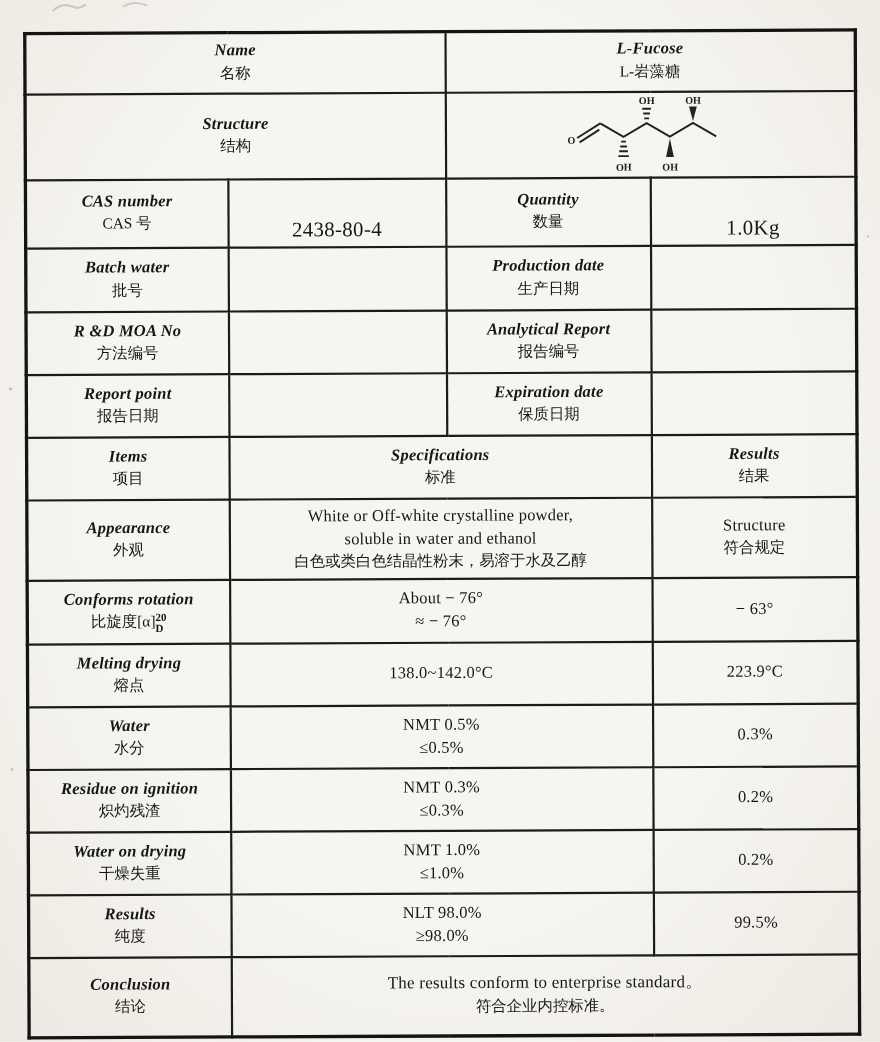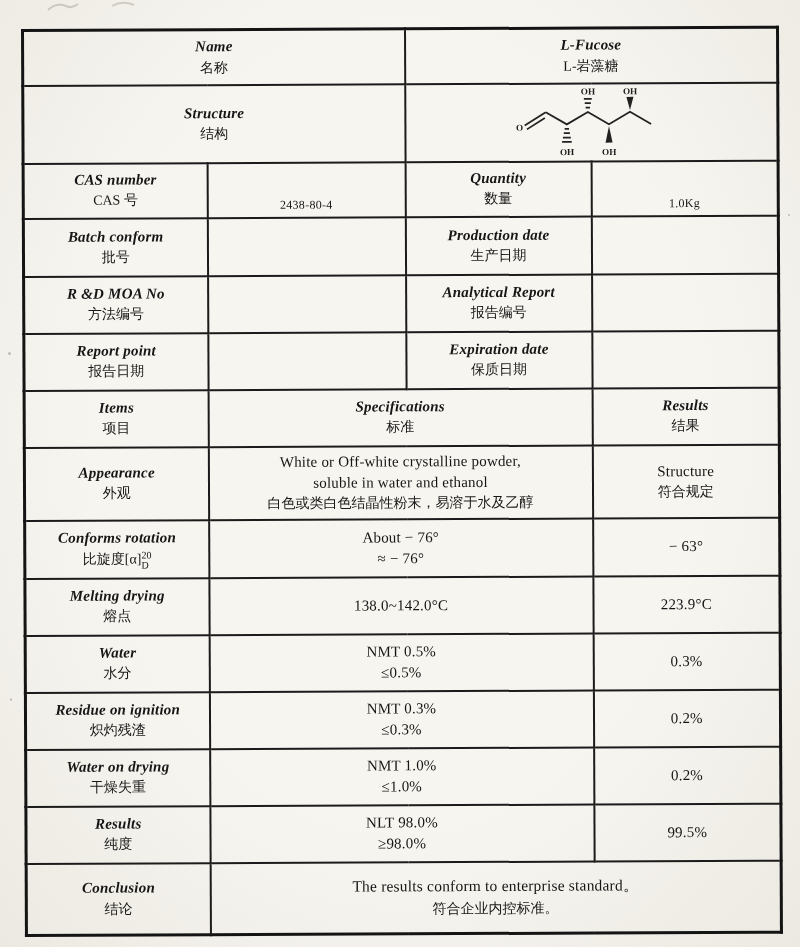--- a/index.html
+++ b/index.html
@@ -62,41 +62,41 @@
     letter-spacing: 0.2px;
     line-height: 1.35;
   }
   .zh {
     font-size: 14px;
     line-height: 1.45;
     margin-top: 1px;
     font-weight: 400;
   }
   .val {
-    font-size: 12px;
+    font-size: 19px;
     line-height: 1.3;
     letter-spacing: 0.3px;
     margin-top: 32px;
   }
   .spec {
     font-size: 15px;
     line-height: 1.4;
     letter-spacing: 0.2px;
   }
   .spec-zh {
     font-size: 14px;
     line-height: 1.4;
   }
   .stack {
     display: inline-block;
     vertical-align: -5px;
     line-height: 1;
     text-align: left;
     font-size: 10px;
-    font-weight: normal;
+    font-weight: bold;
     font-style: normal;
   }
   .stack .s { display: block; }
   td.conclusion-cell {
     text-align: left;
     padding-left: 12px;
     vertical-align: middle;
   }
   .conc-line1 { font-size: 15.5px; line-height: 1.5; letter-spacing: 0.2px; }
   .conc-line2 { font-size: 14px;  line-height: 1.6; }
@@ -193,21 +193,21 @@
       <div class="en">Quantity</div>
       <div class="zh">数量</div>
     </td>
     <td>
       <div class="val">1.0Kg</div>
     </td>
   </tr>
 
   <tr class="rh58">
     <td>
-      <div class="en">Batch conform</div>
+      <div class="en">Batch water</div>
       <div class="zh">批号</div>
     </td>
     <td>
       <div class="val"></div>
     </td>
     <td>
       <div class="en">Production date</div>
       <div class="zh">生产日期</div>
     </td>
     <td>

